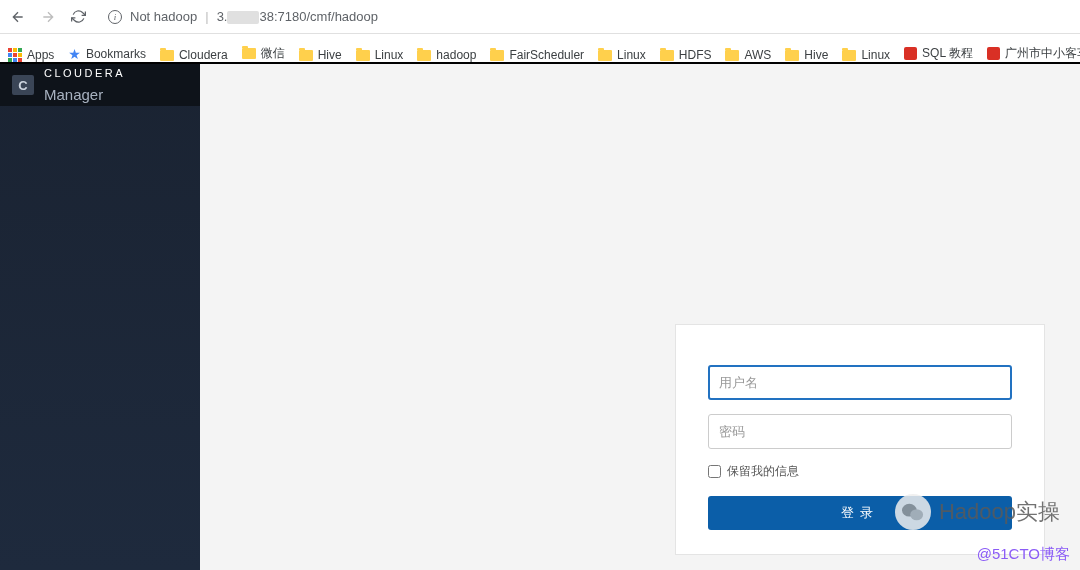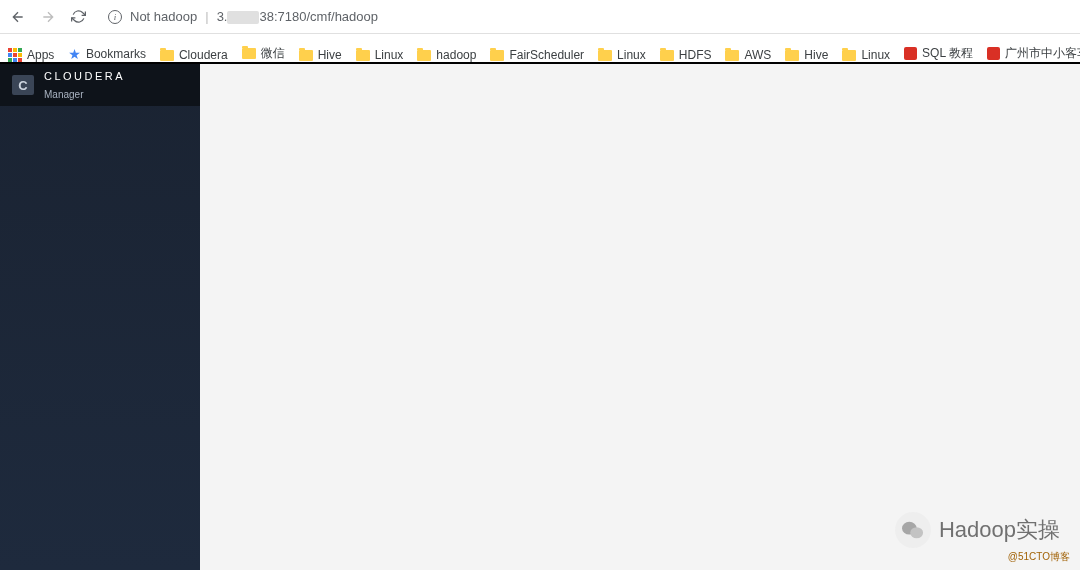--- a/index.html
+++ b/index.html
@@ -24,37 +24,37 @@
     .bk-folder::before { content: ""; position: absolute; top: -2px; left: 0; width: 6px; height: 2px; background: #ffd04c; border-radius: 1px 1px 0 0; }
     .bk-red { width: 13px; height: 13px; background: #d93025; border-radius: 2px; }
     
     
     .app { position: absolute; top: 64px; left: 0; right: 0; bottom: 0; display: flex; }
     .sidebar { width: 200px; background: linear-gradient(180deg, #1a2332 0%, #1e2a3d 100%); color: #fff; }
     .sidebar-header { height: 42px; background: #0e131a; display: flex; align-items: center; padding: 0 12px; gap: 10px; }
     .logo-box { width: 22px; height: 20px; background: #3a4556; border-radius: 2px; display: flex; align-items: center; justify-content: center; color: #cdd5df; font-weight: bold; font-size: 13px; }
     .logo-text { display: flex; flex-direction: column; line-height: 1; }
     .logo-title { font-size: 11px; letter-spacing: 2.5px; font-weight: 400; }
-    .logo-sub { font-size: 10px; color: #a8b2c0; margin-top: 8px; }
+    .logo-sub { font-size: 15px; color: #a8b2c0; margin-top: 8px; }
     .content { flex: 1; background: #f4f4f4; position: relative; }
     
     
     .login-card { position: absolute; left: 475px; top: 260px; width: 370px; background: #fff; border: 1px solid #e4e4e4; padding: 40px 32px 24px; }
     .login-input { width: 100%; height: 35px; border: 1px solid #ccc; border-radius: 3px; padding: 0 10px; font-size: 13px; color: #333; margin-bottom: 14px; }
     .login-input.focus { border: 2px solid #2272c1; outline: none; padding: 0 9px; }
     .login-input::placeholder { color: #999; }
     .remember-row { display: flex; align-items: center; gap: 6px; font-size: 12px; color: #555; margin-bottom: 16px; }
     .remember-row input { width: 13px; height: 13px; }
     .login-btn { width: 100%; height: 34px; background: #0b5ea8; color: #fff; border: none; border-radius: 3px; font-size: 13px; letter-spacing: 6px; cursor: pointer; }
     
     
-    .watermark-bubble { position: absolute; right: 20px; bottom: 22px; display: flex; align-items: center; gap: 8px; opacity: 0.85; }
+    .watermark-bubble { position: absolute; right: 20px; bottom: 40px; display: flex; align-items: center; gap: 8px; opacity: 0.85; }
     .wechat-icon { width: 36px; height: 36px; background: #eee; border-radius: 50%; display: flex; align-items: center; justify-content: center; }
     .watermark-bubble-text { font-size: 22px; color: #5a5a5a; font-weight: 500; }
-    .watermark-text { position: absolute; right: 10px; bottom: 6px; font-size: 10px; color: #a16207; margin-top: 20px; }
+    .watermark-text { position: absolute; right: 10px; bottom: 6px; font-size: 15px; color: #8b5cf6; margin-top: 20px; }
   </style>
 </head>
 <body>
 
 <div class="browser-bar">
   <div class="nav-btn">
     <svg width="16" height="16" viewBox="0 0 24 24" fill="none" stroke="currentColor" stroke-width="2">
         <path d="M19 12H5M12 19l-7-7 7-7"></path>
       </svg>
   </div>
@@ -158,20 +158,29 @@
     <div class="sidebar-header">
       <div class="logo-box">C</div>
       <div class="logo-text">
         <span class="logo-title">CLOUDERA</span>
         <span class="logo-sub">Manager</span>
       </div>
     </div>
   </div>
 
   <div class="content">
+    <div class="login-card">
+      <input class="login-input focus" type="text" placeholder="用户名" style="">
+      <input class="login-input" type="password" placeholder="密码" style="">
+      <label class="remember-row">
+        <input type="checkbox" style="">
+        <span>保留我的信息</span>
+      </label>
+      <button class="login-btn">登录</button>
+    </div>
 
     <div class="watermark-bubble">
       <div class="wechat-icon">
         <svg width="22" height="20" viewBox="0 0 24 20">
             <ellipse cx="8" cy="8" rx="8" ry="7" fill="#999"></ellipse>
             <ellipse cx="16" cy="13" rx="7" ry="6" fill="#bbb"></ellipse>
           </svg>
       </div>
       <span class="watermark-bubble-text">Hadoop实操</span>
     </div>

